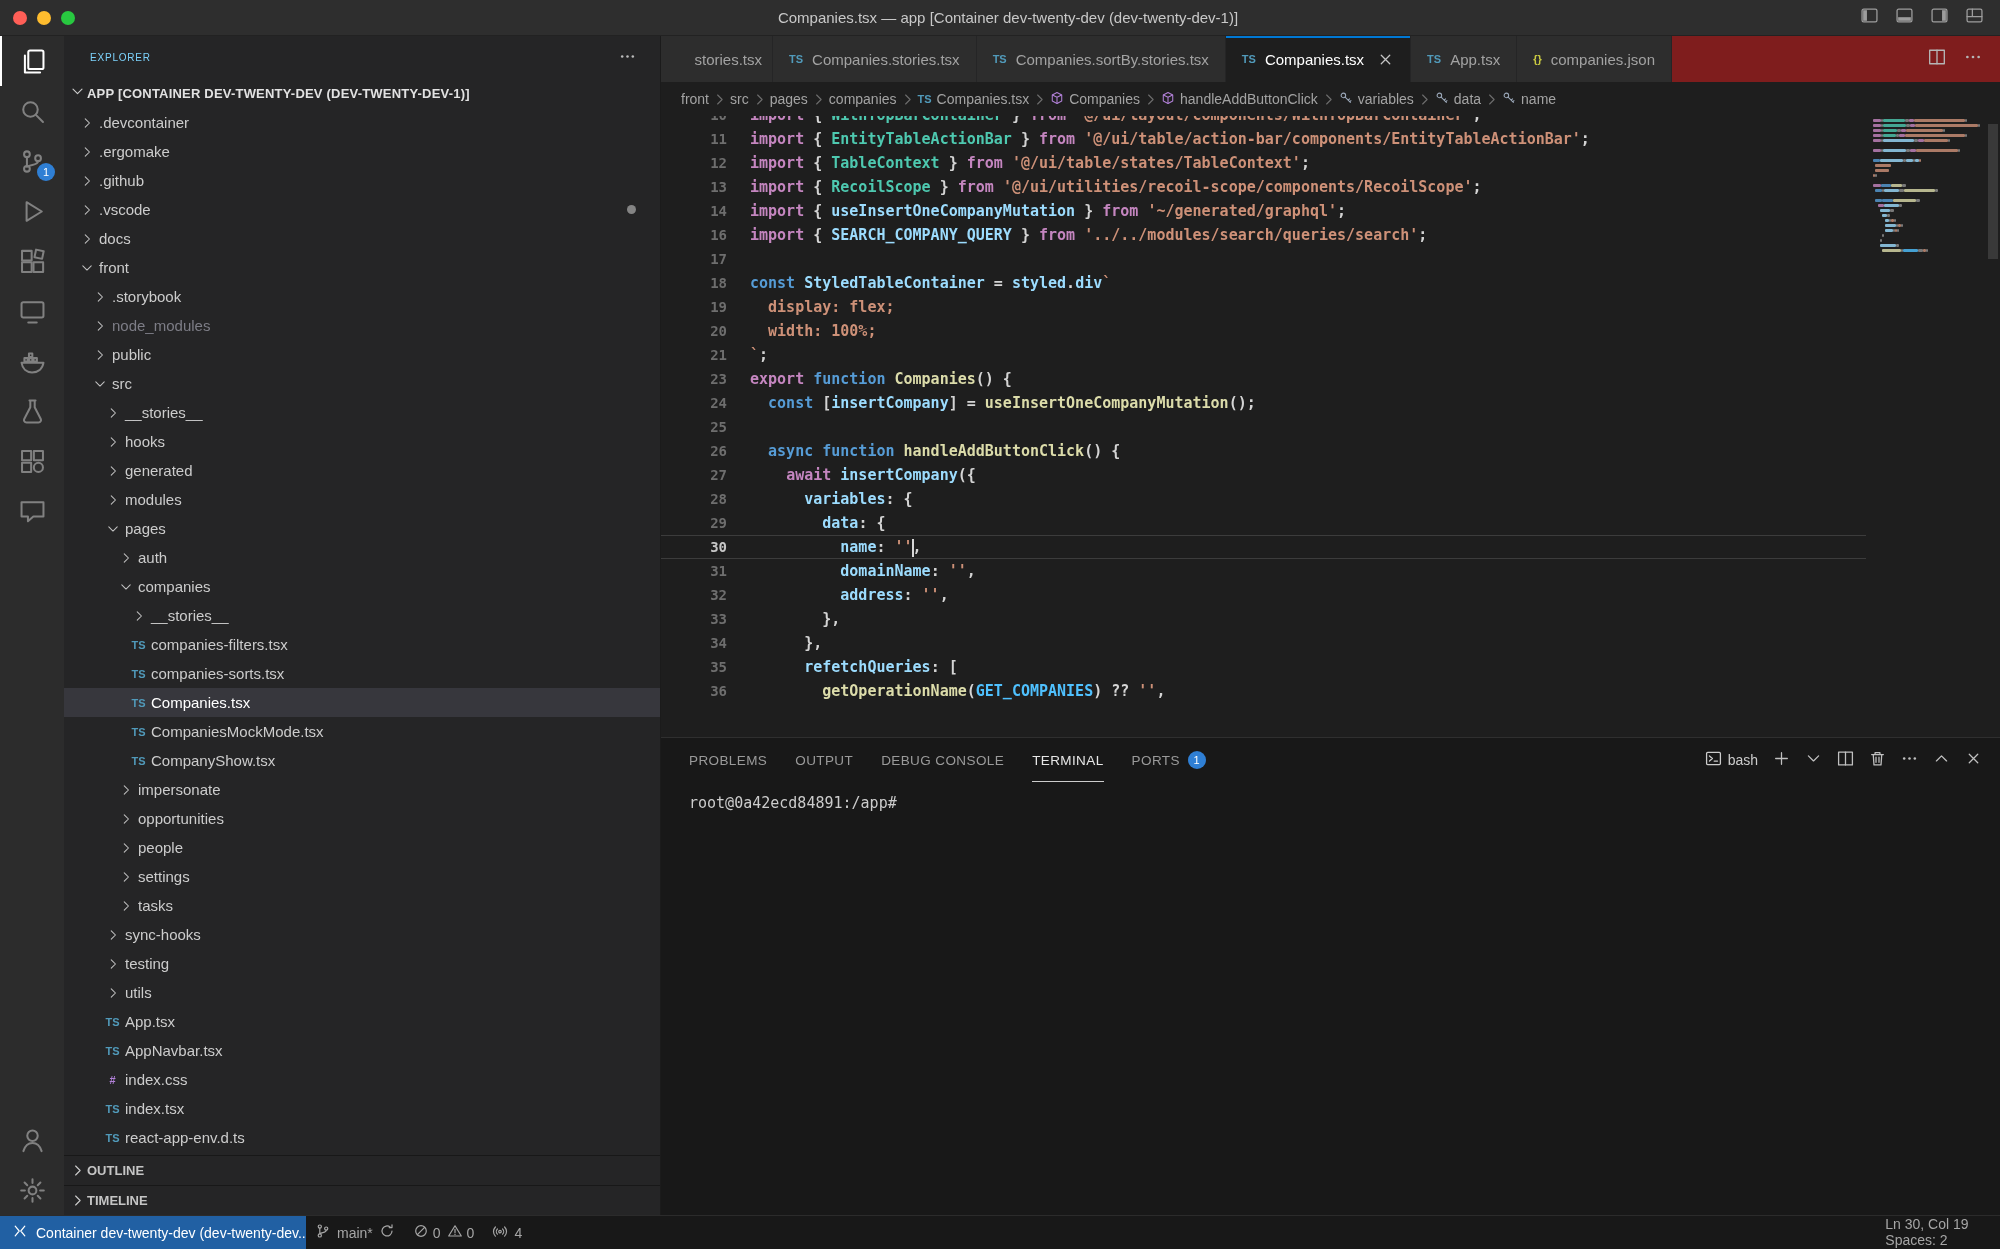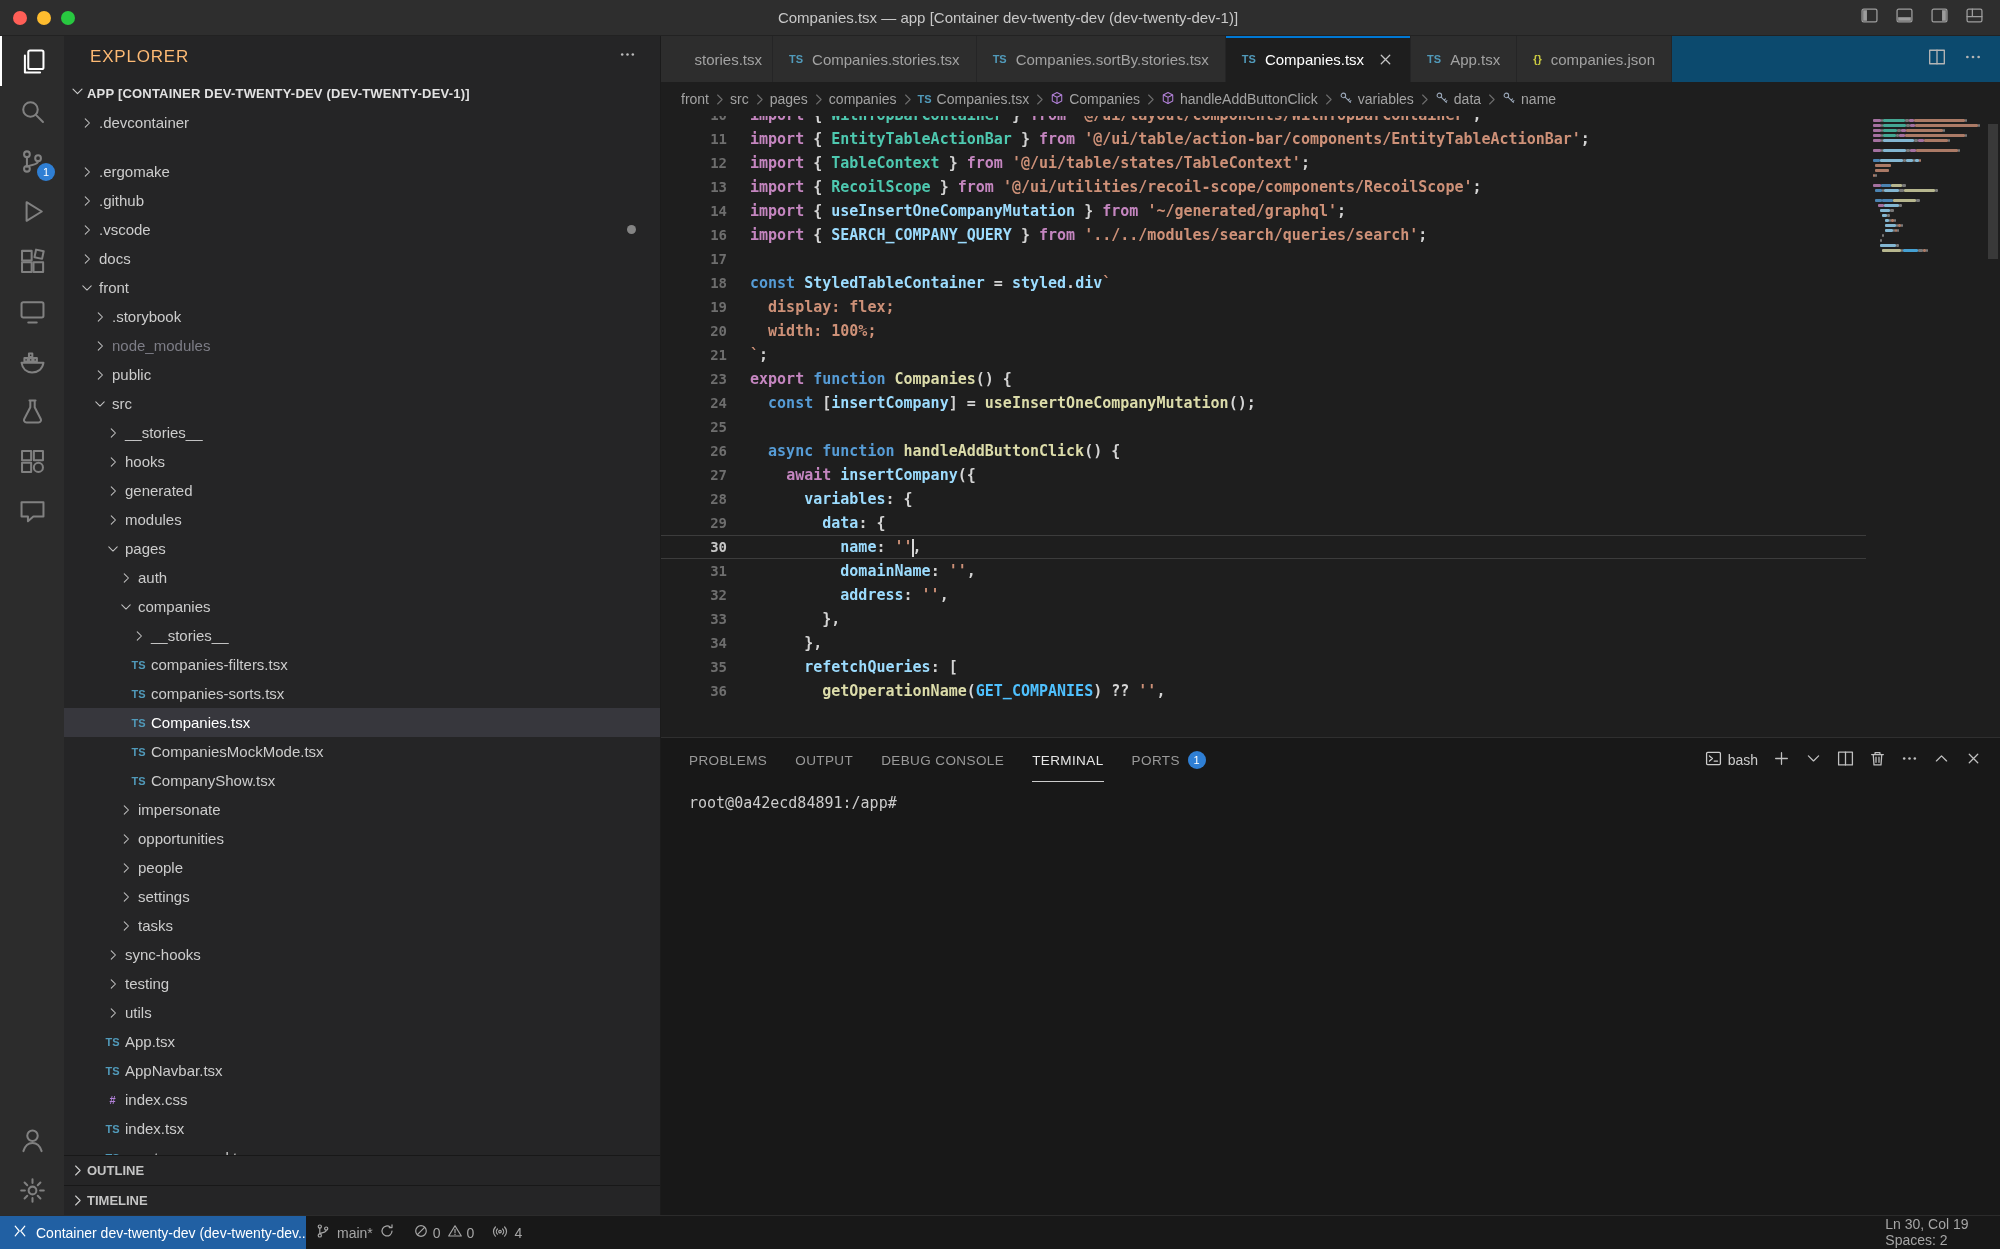--- a/index.html
+++ b/index.html
@@ -21,41 +21,41 @@
   
   .activitybar { width:64px; background:#2c2c2c; display:flex; flex-direction:column; align-items:center; flex:none; }
   .ab-item { width:64px; height:50px; display:flex; align-items:center; justify-content:center; color:#818181; position:relative; cursor:pointer; }
   .ab-item.active { color:#ffffff; box-shadow:inset 2px 0 0 #ffffff; }
   .ab-item .icn { width:27px; height:27px; }
   .ab-badge { position:absolute; right:9px; bottom:5px; background:#2f7fd4; color:#fff; font-size:11px; min-width:18px; height:18px; border-radius:9px; display:flex; align-items:center; justify-content:center; }
   .ab-spacer { flex:1; }
 
   
   .sidebar { width:597px; background:#252526; flex:none; display:flex; flex-direction:column; border-right:1px solid #1b1b1b; min-height:0; }
-  .sb-header { height:42px; flex:none; display:flex; align-items:center; justify-content:space-between; padding:0 24px 0 26px; font-size:17px; letter-spacing:.8px; color:#fdba74;text-align:right; }
+  .sb-header { height:42px; flex:none; display:flex; align-items:center; justify-content:space-between; padding:0 24px 0 26px; font-size:10px; letter-spacing:.8px; color:#7dd3fc;text-align:right; }
   .sb-header .icn { width:17px; height:17px; color:#bbbbbb; }
   .section-header { height:30px; flex:none; display:flex; align-items:center; gap:2px; font-weight:bold; font-size:13px; color:#e2e2e2; padding-left:6px; letter-spacing:.2px; white-space:nowrap; overflow:hidden; }
   .section-header .icn { width:15px; height:15px; flex:none; color:#cccccc; }
   .tree { flex:1; overflow:hidden; }
   .row { height:29px; display:flex; align-items:center; font-size:15px; color:#cccccc; position:relative; cursor:pointer; white-space:nowrap; }
   .row.selected { background:#37373d; color:#ffffff; }
   .row .slot { width:21px; flex:none; display:flex; align-items:center; justify-content:center; color:#c2c2c2; }
   .row .slot .icn { width:14px; height:14px; }
   .fic { font-weight:bold; font-size:11px; font-family:"Liberation Sans",sans-serif; }
   .fic.ts { color:#519aba; } .fic.css { color:#b180d7; } .fic.json { color:#cbcb41; }
   .row .lbl { margin-left:2px; }
   .row.dim .lbl { color:#7d7d86; }
   .mod-dot { position:absolute; right:24px; width:9px; height:9px; border-radius:50%; background:#848484; }
   .sb-bottom { flex:none; }
   .bottom-row { height:30px; display:flex; align-items:center; gap:2px; font-weight:bold; font-size:13px; color:#c5c5c5; padding-left:6px; border-top:1px solid rgba(0,0,0,.35); cursor:pointer; }
   .bottom-row .icn { width:15px; height:15px; color:#cccccc; }
 
   
   .editorarea { flex:1; display:flex; flex-direction:column; min-width:0; background:#1e1e1e; }
-  .tabbar { height:46px; background:#0c4a6e; display:flex; align-items:stretch; flex:none; }
+  .tabbar { height:46px; background:#7f1d1d; display:flex; align-items:stretch; flex:none; }
   .tabs { display:flex; flex:1; overflow:hidden; }
   .tab { display:flex; align-items:center; gap:9px; padding:0 16px; background:#2d2d2d; border-right:1px solid #252526; font-size:15px; color:#a2a2a2; white-space:nowrap; position:relative; cursor:pointer; }
   .tab.active { background:#1e1e1e; color:#ffffff; box-shadow:inset 0 2px 0 #0078d4; }
   .tab.clipped { width:112px; flex:none; overflow:hidden; justify-content:flex-end; padding:0 10px 0 0; }
   .tab .close { width:17px; height:17px; color:#c5c5c5; margin-left:4px; }
   .tab-actions { display:flex; align-items:center; gap:18px; padding:0 18px; color:#b5b5b5; }
   .tab-actions .icn { width:18px; height:18px; }
 
   .breadcrumbbar { height:34px; flex:none; display:flex; align-items:center; padding-left:20px; font-size:14px; color:#a3a3a3; background:#1e1e1e; overflow:hidden; white-space:nowrap; }
   .bc-item { display:flex; align-items:center; gap:5px; cursor:pointer; }
@@ -239,21 +239,21 @@
       </div>
       <div class="tree" id="tree">
           <div class="row" style="padding-left: 12px;">
             <div class="slot">
               <svg class="icn" viewBox="0 0 16 16" fill="none" stroke="currentColor" stroke-width="1.2" stroke-linecap="round" stroke-linejoin="round">
                 <path d="M6 3.2l4.8 4.8L6 12.8"></path>
               </svg>
             </div>
             <span class="lbl">.devcontainer</span>
           </div>
-          <div class="row" style="padding-left: 12px; margin-top: 20px;">
+          <div class="row" style="padding-left: 12px;">
             <div class="slot">
               <svg class="icn" viewBox="0 0 16 16" fill="none" stroke="currentColor" stroke-width="1.2" stroke-linecap="round" stroke-linejoin="round">
                 <path d="M6 3.2l4.8 4.8L6 12.8"></path>
               </svg>
             </div>
             <span class="lbl">.ergomake</span>
           </div>
           <div class="row" style="padding-left: 12px;">
             <div class="slot">
               <svg class="icn" viewBox="0 0 16 16" fill="none" stroke="currentColor" stroke-width="1.2" stroke-linecap="round" stroke-linejoin="round">

